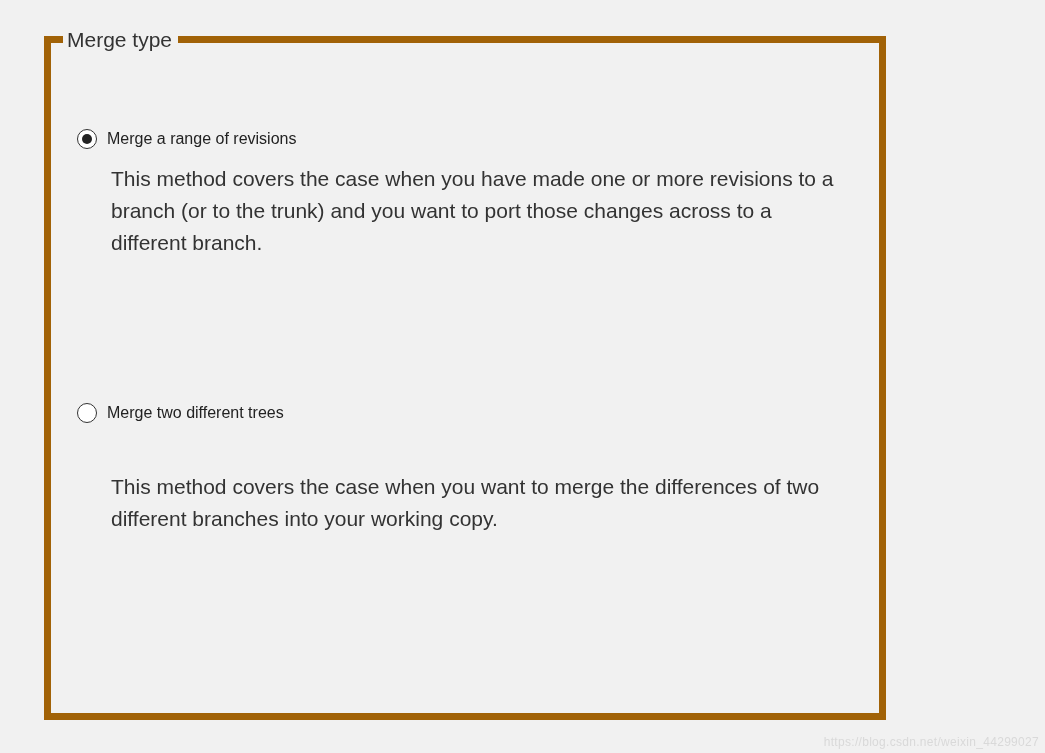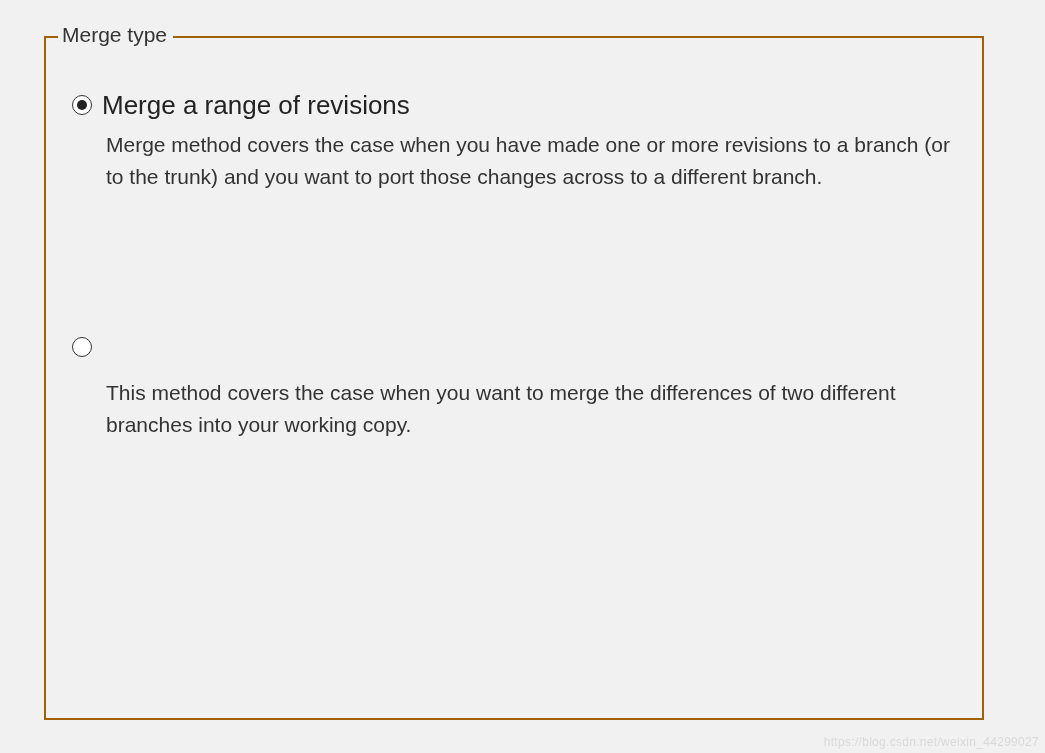--- a/index.html
+++ b/index.html
@@ -11,25 +11,25 @@
     font-family: "Segoe UI", "Microsoft YaHei", Tahoma, sans-serif;
     color: #2c2c2c;
     overflow: hidden;
     position: relative;
   }
 
   .fieldset {
     position: absolute;
     left: 44px;
     top: 36px;
-    width: 940px;
+    width: 842px;
     height: 684px;
-    border: 2px solid #a16207;
+    border: 7px solid #a16207;
     box-sizing: border-box;
-    padding-top: 9px;
+    padding-top: 38px;
   }
 
   .legend {
     position: absolute;
     top: -15px;
     left: 12px;
     background: #f1f1f1;
     padding: 0 6px 0 4px;
     font-size: 21px;
     color: #333;
@@ -62,21 +62,21 @@
     top: 3.5px;
     width: 10px;
     height: 10px;
     background: #222;
     border-radius: 50%;
   }
 
   .opt-body { flex: 1 1 auto; }
 
   .opt-label {
-    font-size: 26px;
+    font-size: 16px;
     color: #222;
     line-height: 28px;
   }
 
   .opt-desc {
     font-size: 21px;
     color: #333;
     line-height: 32px;
     margin-top: 10px;
     margin-left: 4px;
@@ -98,25 +98,26 @@
 </head>
 <body>
 
 <div class="fieldset">
   <div class="legend">Merge type</div>
 
   <div class="option first">
     <span class="radio checked"></span>
     <div class="opt-body">
       <div class="opt-label">Merge a range of revisions</div>
-      <div class="opt-desc">Merge method covers the case when you have made one or more revisions to a branch (or to the trunk) and you want to port those changes across to a different branch.</div>
+      <div class="opt-desc">This method covers the case when you have made one or more revisions to a branch (or to the trunk) and you want to port those changes across to a different branch.</div>
     </div>
   </div>
 
   <div class="option second">
     <span class="radio"></span>
     <div class="opt-body">
+      <div class="opt-label">Merge two different trees</div>
       <div class="opt-desc">This method covers the case when you want to merge the differences of two different branches into your working copy.</div>
     </div>
   </div>
 </div>
 
 <div class="watermark">https://blog.csdn.net/weixin_44299027</div>
 
 </body></html>

